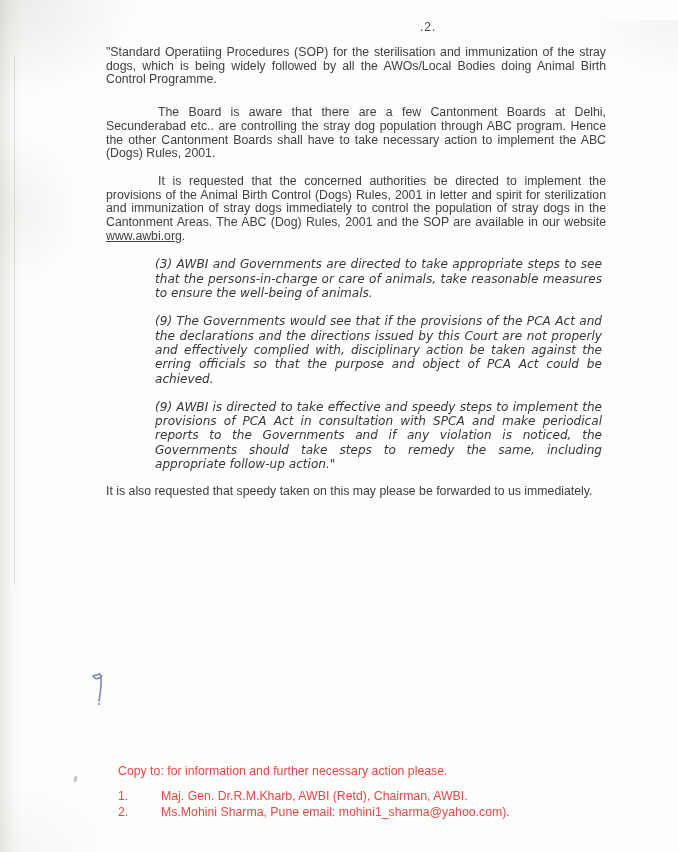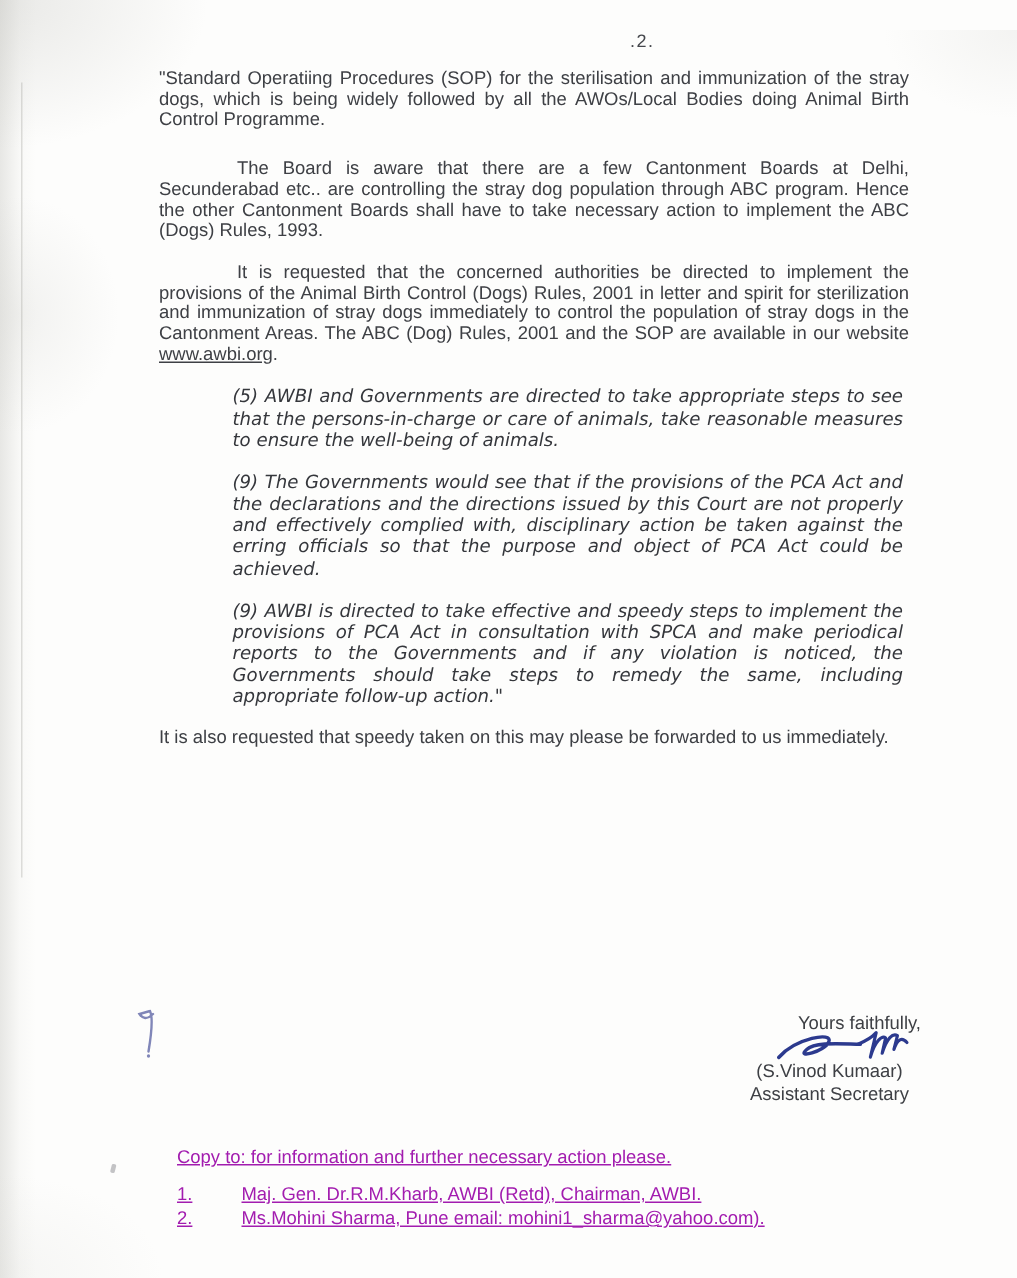--- a/index.html
+++ b/index.html
@@ -76,21 +76,21 @@
     position:absolute; top:10px; left:30px;
     transform:rotate(-4deg);
   }
   .sig-name  { margin-top:17px; text-align:center; }
   .sig-title { margin-top:1px;  text-align:center; }
 
   .pen-mark { position:absolute; left:91px; top:673px; }
 
   .copy-block {
     position:absolute; left:118px; top:764px;
-    font-size:12.3px; line-height:14px; color:#a21caf;text-decoration:underline;
+    font-size:12.3px; line-height:14px; color:#ef4444;
   }
   .copy-list { margin-top:11px; }
   .copy-row  { display:flex; margin-bottom:2px; }
   .copy-num  { width:43px; flex:0 0 43px; }
 </style>
 </head>
 <body>
 
 <div class="page">
 
@@ -99,48 +99,37 @@
   <div class="corner-tr"></div>
   <div class="smudge-left"></div>
   <div class="smudge-bl"></div>
   <div class="scan-line"></div>
   <div class="speck"></div>
 
   <div class="pagenum">.2.</div>
 
   <div class="body">
     <p class="p-first">"Standard Operatiing Procedures (SOP) for the sterilisation and immunization of the stray dogs, which is being widely followed by all the AWOs/Local Bodies doing Animal Birth Control Programme.</p>
-    <p class="indent">The Board is aware that there are a few Cantonment Boards at Delhi, Secunderabad etc.. are controlling the stray dog population through ABC program. Hence the other Cantonment Boards shall have to take necessary action to implement the ABC (Dogs) Rules, 1993.</p>
+    <p class="indent">The Board is aware that there are a few Cantonment Boards at Delhi, Secunderabad etc.. are controlling the stray dog population through ABC program. Hence the other Cantonment Boards shall have to take necessary action to implement the ABC (Dogs) Rules, 2001.</p>
     <p class="indent"><span>It is requested that the concerned authorities be directed to implement the provisions of the Animal Birth Control (Dogs) Rules, 2001 in letter and spirit for sterilization and immunization of stray dogs immediately to control the population of stray dogs in the Cantonment Areas. The ABC (Dog) Rules, 2001 and the SOP are available in our website </span><span class="link">www.awbi.org</span><span>.</span></p>
 
-    <p class="quote">(5) AWBI and Governments are directed to take appropriate steps to see that the persons-in-charge or care of animals, take reasonable measures to ensure the well-being of animals.</p>
+    <p class="quote">(3) AWBI and Governments are directed to take appropriate steps to see that the persons-in-charge or care of animals, take reasonable measures to ensure the well-being of animals.</p>
     <p class="quote">(9) The Governments would see that if the provisions of the PCA Act and the declarations and the directions issued by this Court are not properly and effectively complied with, disciplinary action be taken against the erring officials so that the purpose and object of PCA Act could be achieved.</p>
     <p class="quote">(9) AWBI is directed to take effective and speedy steps to implement the provisions of PCA Act in consultation with SPCA and make periodical reports to the Governments and if any violation is noticed, the Governments should take steps to remedy the same, including appropriate follow-up action."</p>
 
     <p class="closing">It is also requested that speedy taken on this may please be forwarded to us immediately.</p>
   </div>
 
   <div class="pen-mark">
     <svg width="16" height="36" viewBox="0 0 16 36">
       <path d="M11,3 C7,7 4,6 2,3 L9,1 C11,5 10,16 8,28" fill="none" stroke="#8086b8" stroke-width="1.6" stroke-linecap="round"></path>
       <circle cx="8" cy="31" r="1.1" fill="#8086b8"></circle>
     </svg>
   </div>
 
-  <div class="sig-block">
-    <div class="valediction">Yours faithfully,</div>
-    <div class="sig-svg">
-      <svg width="92" height="30" viewBox="0 0 92 30">
-        <path d="M3,17 C15,5 41,2 37,9 C34,15 14,19 22,13 C28,8 46,11 58,12" fill="none" stroke="#2c3a8e" stroke-width="2.3" stroke-linecap="round"></path>
-        <path d="M56,12 C62,10 66,8 69,5 L64,21 C68,10 73,7 75,9 L72,19 C76,9 80,6 83,8 L80,17 C83,10 86,9 89,13" fill="none" stroke="#2c3a8e" stroke-width="2.1" stroke-linecap="round" stroke-linejoin="round"></path>
-      </svg>
-    </div>
-    <div class="sig-name">(S.Vinod Kumaar)</div>
-    <div class="sig-title">Assistant Secretary</div>
-  </div>
 
   <div class="copy-block">
     <div>Copy to: for information and further necessary action please.</div>
     <div class="copy-list">
       <div class="copy-row">
         <span class="copy-num">1.</span>
         <span>Maj. Gen. Dr.R.M.Kharb, AWBI (Retd), Chairman, AWBI.</span>
       </div>
       <div class="copy-row">
         <span class="copy-num">2.</span>

